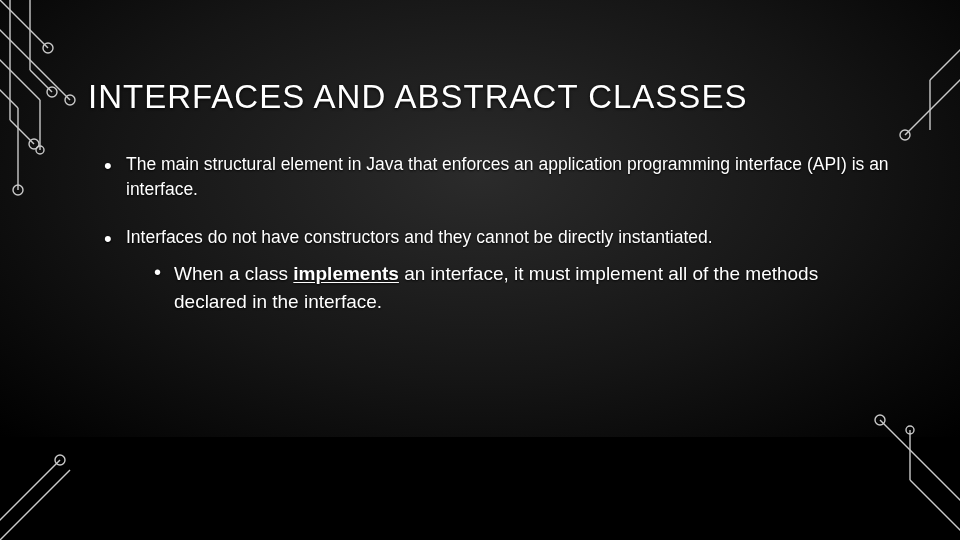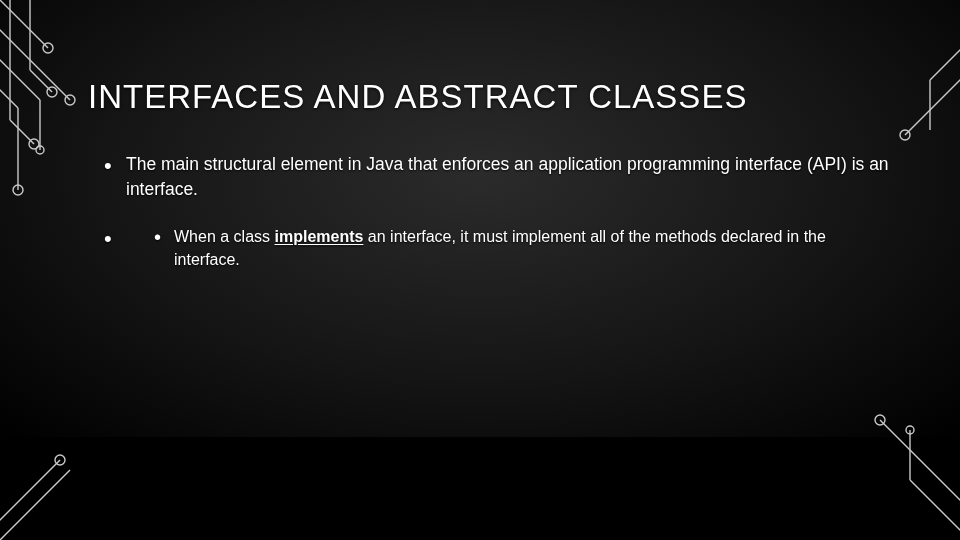--- a/index.html
+++ b/index.html
@@ -55,21 +55,21 @@
     font-size: 22px;
   }
   ul.sub {
     list-style: none;
     margin: 10px 0 0 0;
     padding: 0 0 0 28px;
   }
   ul.sub > li {
     position: relative;
     padding-left: 20px;
-    font-size: 16px;
+    font-size: 19px;
     line-height: 1.45;
     text-shadow: 0 1px 2px rgba(0,0,0,0.9);
   }
   ul.sub > li::before {
     content: "•";
     position: absolute;
     left: 0;
     top: -2px;
     font-size: 20px;
   }
@@ -125,20 +125,21 @@
     <h1 class="title">INTERFACES AND ABSTRACT CLASSES</h1>
 
     <ul class="top">
 
       <li>
         <span>The main structural element in Java that enforces an application programming interface (API) is an interface.</span>
       </li>
 
 
       <li>
+        <span>Interfaces do not have constructors and they cannot be directly instantiated.</span>
         <ul class="sub">
           <li>
             <span>When a class </span><span class="kw">implements</span><span> an interface, it must implement all of the methods declared in the interface.</span>
           </li>
         </ul>
       </li>
 
 
     </ul>
   </div>

